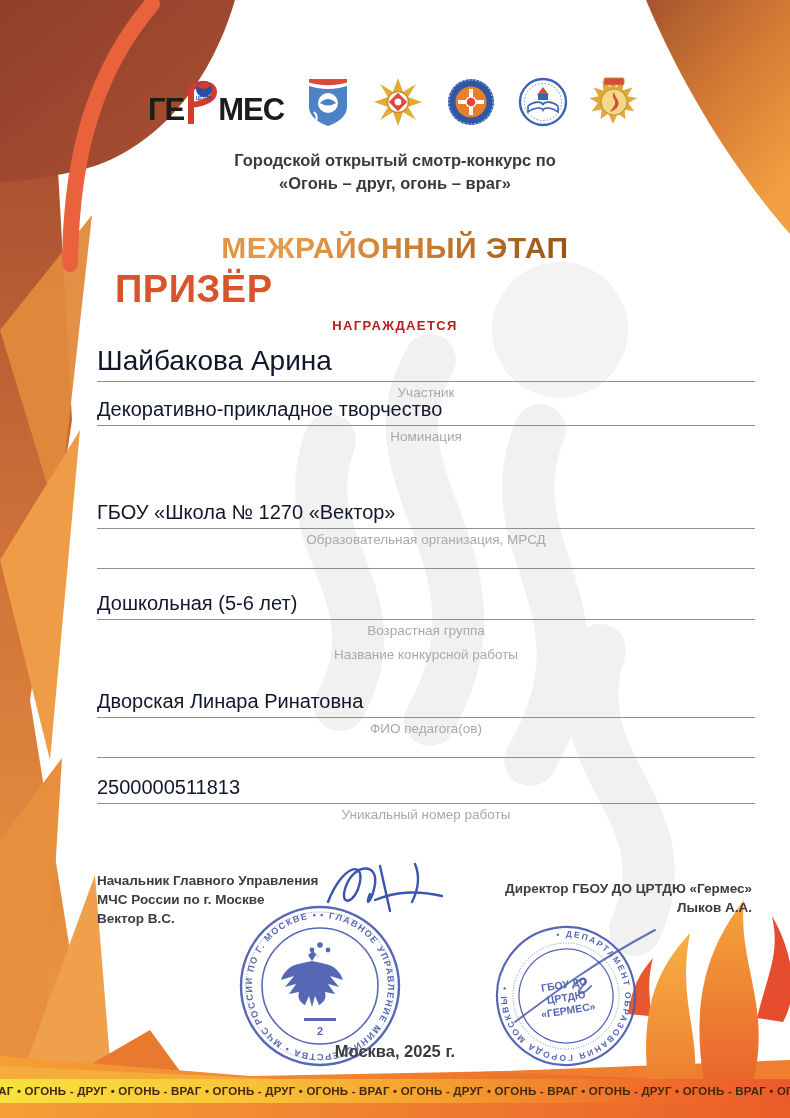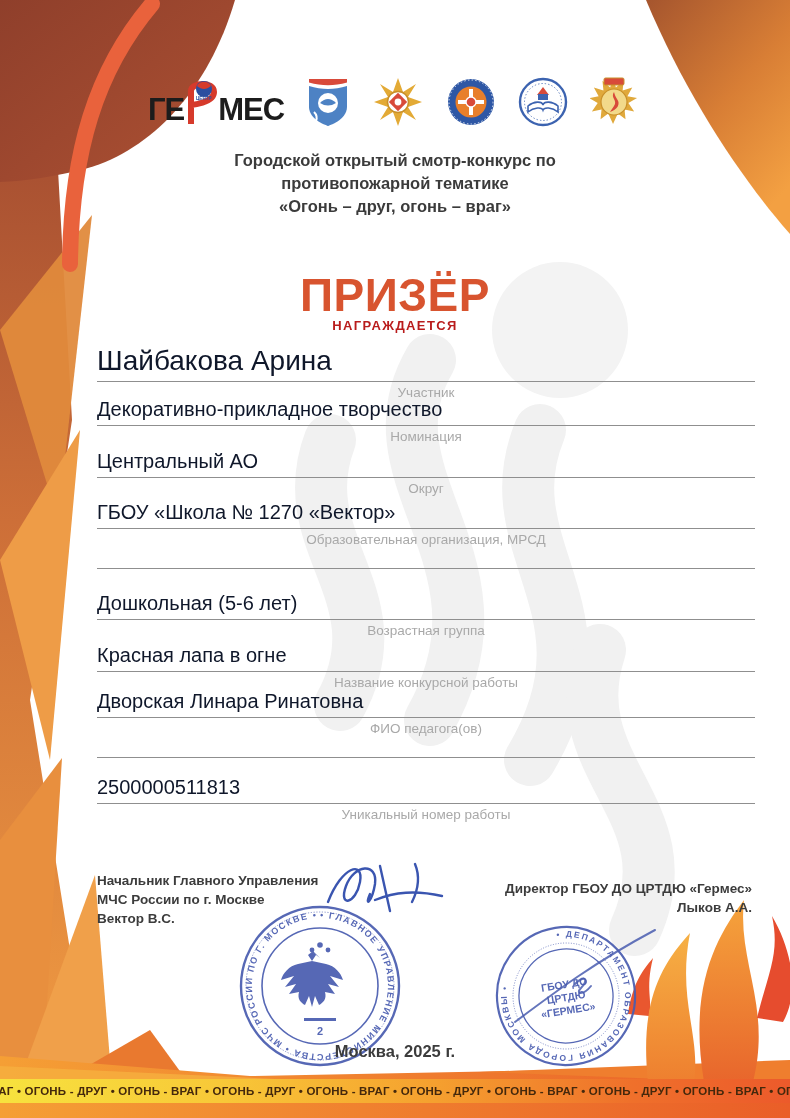--- a/index.html
+++ b/index.html
@@ -12,21 +12,21 @@
   .logos{top:76px;left:148px;width:470px;display:flex;align-items:center;gap:22px;}
   .hermes{display:flex;align-items:flex-end;}
   .hermes .t{font-weight:700;font-size:31px;color:#1c1c1c;letter-spacing:-1px;line-height:1;}
   .emb{flex:0 0 auto;}
 
   .title{top:149px;left:115px;width:560px;text-align:center;font-weight:700;
          font-size:16.5px;line-height:1.38;color:#3b3b3b;}
   .stage{top:231px;left:115px;width:560px;text-align:center;font-size:30px;font-weight:800;
          letter-spacing:.5px;background:linear-gradient(90deg,#d98536 0%,#e59a4d 30%,#cb7c2f 55%,#8a5016 85%,#6e4012 100%);
          -webkit-background-clip:text;background-clip:text;color:transparent;}
-  .award{top:268px;left:115px;width:560px;text-align:center;font-size:46px;font-weight:800;
+  .award{top:268px;left:115px;width:560px;font-size:38px;font-weight:800;
          letter-spacing:.5px;color:#d8542f;}
   .awarded{top:318px;left:115px;width:560px;text-align:center;font-size:13px;font-weight:700;
            letter-spacing:1.4px;color:#b91c1c;}
 
   
   .field{position:absolute;left:97px;width:658px;z-index:2;}
   .field .val{display:block;font-size:20px;color:#0f172a;border-bottom:1.5px solid #8f8f8f;
               white-space:nowrap;overflow:hidden;}
   .field .lab{font-size:13.5px;color:#a9a9a9;margin-top:3px;text-align:center;}
   .f1{top:345px}.f1 .val{font-size:28px;height:36px;}
@@ -171,53 +171,48 @@
     <svg class="emb" width="48" height="52" viewBox="0 0 48 52">
       <path d="M24,2 L27,12 L35,5 L34,15 L44,12 L39,21 L49,23 L40,28 L46,37 L36,35 L37,45 L29,39 L24,50 L19,39 L11,45 L12,35 L2,37 L8,28 L-1,23 L9,21 L4,12 L14,15 L13,5 L21,12 Z" fill="#e0a93c" transform="translate(0,0) scale(0.96)"></path>
       <circle cx="24" cy="26" r="13" fill="#f2d98a" stroke="#c9902a" stroke-width="1.2"></circle>
       <path d="M24,16 C20,22 28,24 24,30 C22,33 21,34 20,36 C27,34 31,28 27,23 C25,20 25,19 24,16 Z" fill="#d84a3a"></path>
       <rect x="14" y="2" width="20" height="7" rx="1.5" fill="#d84a3a" stroke="#c9902a" stroke-width="1"></rect>
     </svg>
   </div>
 
   <div class="abs title">
     <div>Городской открытый смотр-конкурс по</div>
-    <div>противопожарной тематике</div>
     <div>«Огонь – друг, огонь – враг»</div>
   </div>
 
+  <div class="abs stage">МЕЖРАЙОННЫЙ ЭТАП</div>
   <div class="abs award">ПРИЗЁР</div>
   <div class="abs awarded">НАГРАЖДАЕТСЯ</div>
 
   <div class="field f1">
     <span class="val">Шайбакова Арина</span>
     <div class="lab">Участник</div>
   </div>
   <div class="field f2">
     <span class="val">Декоративно-прикладное творчество</span>
     <div class="lab">Номинация</div>
   </div>
-  <div class="field f3">
-    <span class="val">Центральный АО</span>
-    <div class="lab">Округ</div>
-  </div>
   <div class="field f4">
     <span class="val">ГБОУ «Школа № 1270 «Вектор»</span>
     <div class="lab">Образовательная организация, МРСД</div>
   </div>
   <div class="field f5">
     <span class="val"></span>
     <div class="lab"></div>
   </div>
   <div class="field f6">
     <span class="val">Дошкольная (5-6 лет)</span>
     <div class="lab">Возрастная группа</div>
   </div>
   <div class="field f7">
-    <span class="val">Красная лапа в огне</span>
     <div class="lab">Название конкурсной работы</div>
   </div>
   <div class="field f8">
     <span class="val">Дворская Линара Ринатовна</span>
     <div class="lab">ФИО педагога(ов)</div>
   </div>
   <div class="field f9">
     <span class="val"></span>
     <div class="lab"></div>
   </div>

